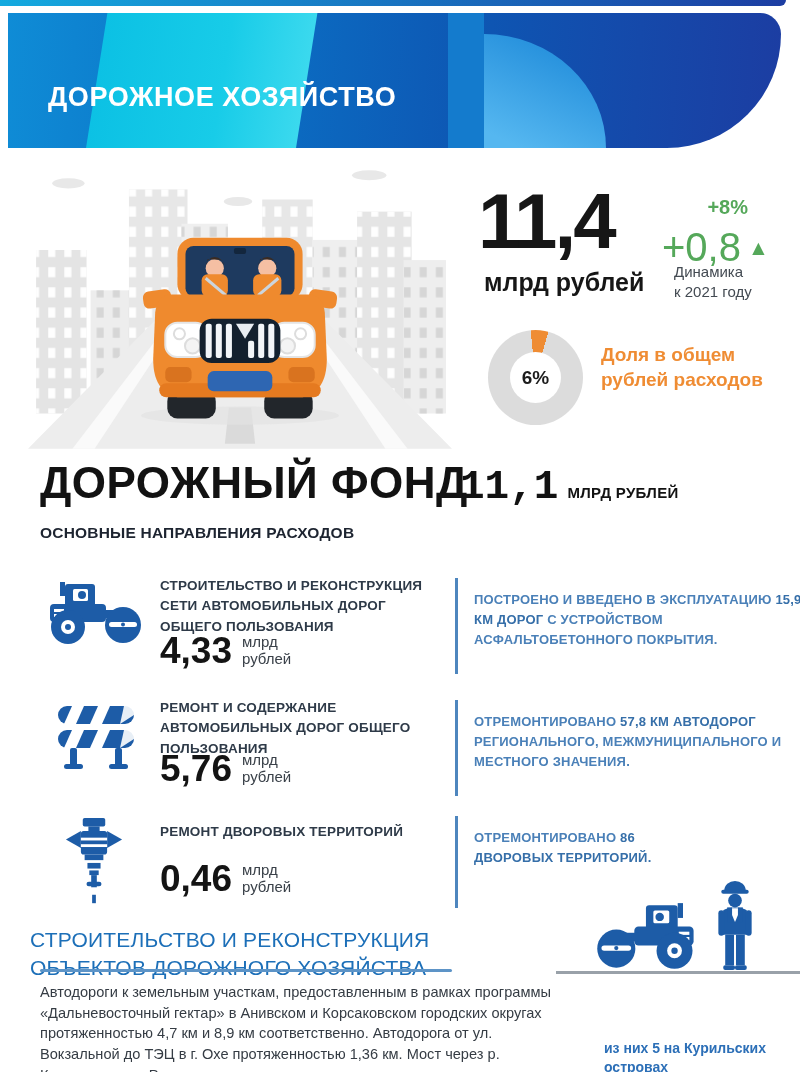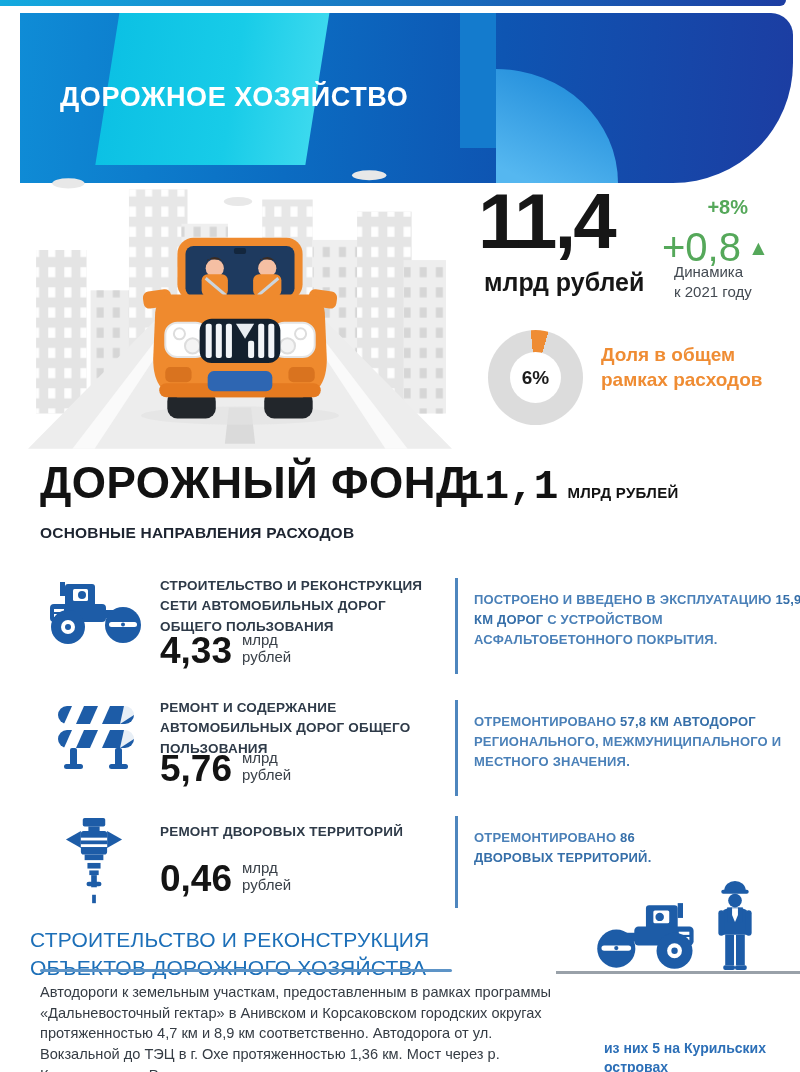--- a/index.html
+++ b/index.html
@@ -3,21 +3,21 @@
 <meta charset="utf-8">
 <style>
   html,body{margin:0;padding:0;background:#fff;}
   .page{position:relative;width:800px;height:1072px;background:#fff;overflow:hidden;
         font-family:"Liberation Sans","DejaVu Sans",sans-serif;}
   .abs{position:absolute;}
 
   
   .topstrip{left:0;top:0;width:786px;height:6px;
     background:linear-gradient(90deg,#14AADF,#1C3DA2);border-radius:0 0 10px 0;}
-  .banner{left:20px;top:13px;width:773px;height:170px;overflow:hidden;
+  .banner{left:8px;top:13px;width:773px;height:135px;overflow:hidden;
     background:linear-gradient(94deg,#0F8CD6 0%,#0B6CC2 35%,#0E55B2 62%,#1C3DA2 100%);
     border-radius:0 22px 120px 0;}
   .stripe-cyan{position:absolute;left:88px;top:-8px;width:210px;height:160px;
     background:linear-gradient(90deg,#0CC1E4,var(--banner-cyan,#18CCE8) 60%,#3BD9EE);
     transform:skewX(-9deg);}
   .band-light{position:absolute;left:440px;top:0;width:36px;height:135px;background:#147BCD;}
   .quarter{position:absolute;left:476px;bottom:0;width:122px;height:114px;
     background:linear-gradient(205deg,#1E8AD9 10%,#55B7F0 90%);
     border-top-right-radius:100% 100%;}
   .banner h1{position:absolute;left:40px;top:69px;margin:0;font-size:27px;font-weight:800;
@@ -43,21 +43,21 @@
 
   
   .fund-title{left:40px;top:458px;font-size:44px;font-weight:800;color:#121212;letter-spacing:.5px;}
   .fund-value{left:460px;top:464px;display:flex;align-items:baseline;color:#121212;}
   .fund-value .num{font-size:41px;font-weight:700;font-family:Liberation Mono, monospace;}
   .fund-value .unit{font-size:15px;font-weight:700;margin-left:9px;letter-spacing:.3px;}
   .subtitle{left:40px;top:524px;font-size:15.5px;font-weight:700;color:#1D2430;letter-spacing:.2px;}
 
   
   .row-title{width:282px;font-size:13.5px;font-weight:700;color:#2E3A48;line-height:1.5;letter-spacing:.2px;}
-  .row-value{display:flex;}
+  .row-value{display:flex;align-items:flex-end;}
   .row-value .num{font-size:37px;font-weight:800;color:#141414;line-height:1;}
   .row-value .unit{font-size:15px;color:#3A4149;line-height:1.1;margin-left:10px;padding-bottom:2px;}
   .result{border-left:3px solid #4E86BE;padding:12px 0 0 16px;font-size:13px;font-weight:600;
     color:#4A80B8;line-height:1.55;letter-spacing:.2px;}
   .result b{font-weight:800;color:#366FA9;}
 
   
   .bottom-title{left:30px;top:926px;font-size:21px;font-weight:400;
     color:var(--accent-blue,#1C6FB8);line-height:1.33;letter-spacing:.2px;}
   .rule{left:40px;top:969px;width:412px;height:3px;background:#5D94C7;border-radius:2px;}
@@ -172,21 +172,21 @@
     <div>Динамика</div>
     <div>к 2021 году</div>
   </div>
 
   <div class="abs donut" style="background: conic-gradient(from -6deg, rgb(239, 140, 51) 0deg, rgb(239, 140, 51) 21.6deg, rgb(220, 220, 220) 21.6deg, rgb(220, 220, 220) 360deg);">
     <div class="hole"></div>
     <span class="donut-label">6%</span>
   </div>
   <div class="abs share-label">
     <div>Доля в общем</div>
-    <div>рамках расходов</div>
+    <div>рублей расходов</div>
   </div>
 
   <div class="abs fund-title">ДОРОЖНЫЙ ФОНД</div>
   <div class="abs fund-value">
     <span class="num">11,1</span>
     <span class="unit">МЛРД РУБЛЕЙ</span>
   </div>
   <div class="abs subtitle">ОСНОВНЫЕ НАПРАВЛЕНИЯ РАСХОДОВ</div>
 
   <svg class="abs" style="left:46px;top:580px" width="96" height="68" viewBox="0 0 96 68" fill="#1D5CA7">

